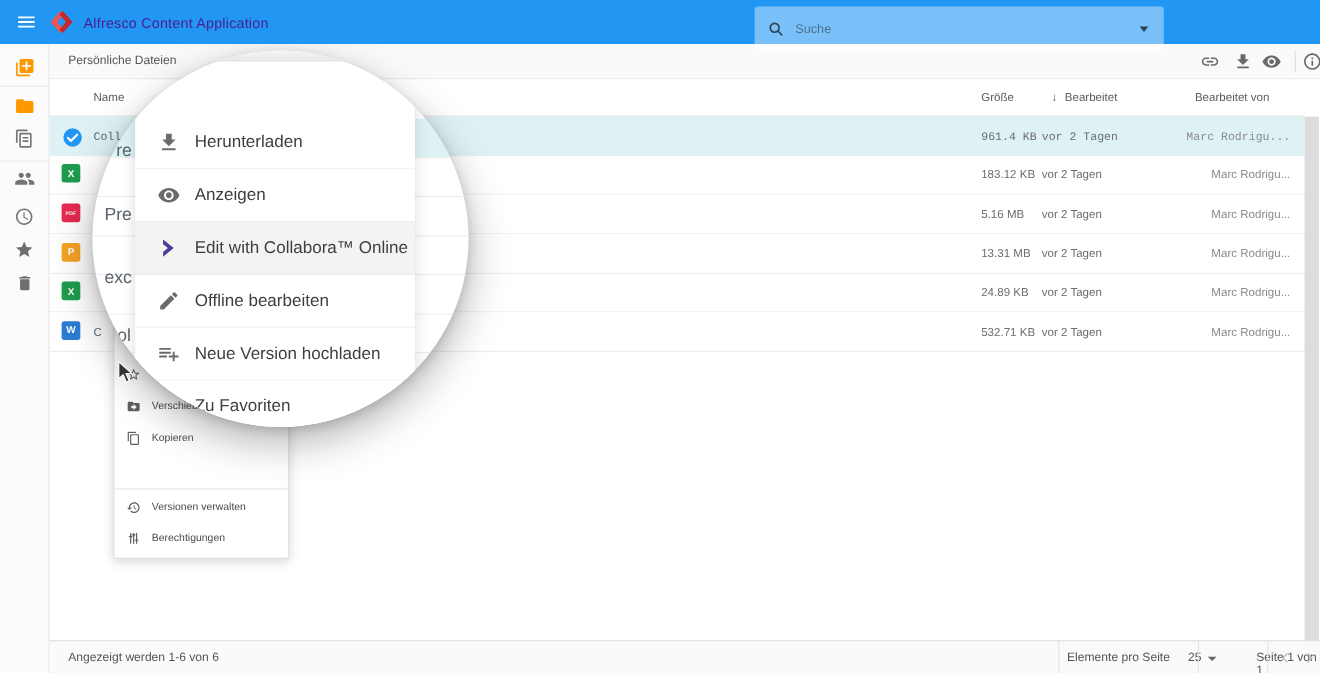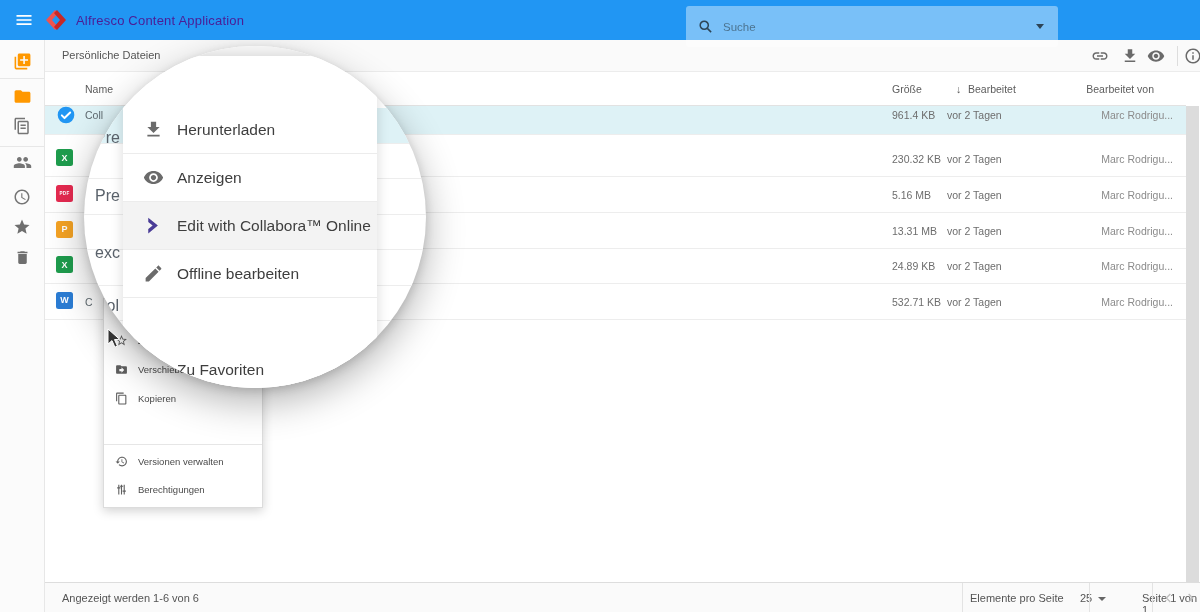--- a/index.html
+++ b/index.html
@@ -177,40 +177,40 @@
 
   <div class="thead">
     <span class="th" style="left:40px;">Name</span>
     <span class="th" style="left:847px;">Größe</span>
     <span class="th" style="left:911px;">↓</span>
     <span class="th" style="left:923px;">Bearbeitet</span>
     <span class="th" style="right:32px;">Bearbeitet von</span>
   </div>
 
   <div class="rows">
-    <div class="trow selected" style="top:96px;height:39px;">
+    <div class="trow selected" style="top:106px;height:39px;font-family:Liberation Mono, monospace;">
       <div class="cell c-icon">
         <svg width="20" height="20" viewBox="0 0 24 24">
             <circle cx="12" cy="12" r="10" fill="#2196f3"></circle>
             <path d="M7 12.5l3.2 3.2L17 9" stroke="#fff" stroke-width="2.4" fill="none" stroke-linecap="round" stroke-linejoin="round"></path>
           </svg>
       </div>
       <span class="cell c-name">Coll</span>
       <span class="cell c-size">961.4 KB</span>
       <span class="cell c-mod">vor 2 Tagen</span>
       <span class="cell c-by">Marc Rodrigu...</span>
     </div>
     <div class="trow" style="top:142px;height:35px;">
       <div class="cell c-icon">
           <div class="ficon excel">
             <span>X</span>
           </div>
         </div>
       <span class="cell c-name"></span>
-      <span class="cell c-size">230.32 KB</span>
+      <span class="cell c-size">183.12 KB</span>
       <span class="cell c-mod">vor 2 Tagen</span>
       <span class="cell c-by">Marc Rodrigu...</span>
     </div>
     <div class="trow" style="top:177px;height:36px;">
       <div class="cell c-icon">
           <div class="ficon pdf">
             <span>PDF</span>
           </div>
         </div>
       <span class="cell c-name"></span>
@@ -344,20 +344,26 @@
           <path fill="#4a3c97" d="M6 3 L17 12 L6 21 L6 16 L11 12 L6 8 Z"></path>
         </svg>
       <span class="bm-label">Edit with Collabora™ Online</span>
     </div>
     <div class="bm-item sep" style="top:204px;">
       <svg viewBox="0 0 24 24">
           <path d="M3 17.25V21h3.75L17.81 9.94l-3.75-3.75L3 17.25zM20.71 7.04c.39-.39.39-1.02 0-1.41l-2.34-2.34c-.39-.39-1.02-.39-1.41 0l-1.83 1.83 3.75 3.75 1.83-1.83z"></path>
         </svg>
       <span class="bm-label">Offline bearbeiten</span>
     </div>
+    <div class="bm-item sep" style="top:252px;">
+      <svg viewBox="0 0 24 24">
+          <path d="M14 10H2v2h12v-2zm0-4H2v2h12V6zm4 8v-4h-2v4h-4v2h4v4h2v-4h4v-2h-4zM2 16h8v-2H2v2z"></path>
+        </svg>
+      <span class="bm-label">Neue Version hochladen</span>
+    </div>
     <div class="bm-item" style="top:300px;">
       <svg viewBox="0 0 24 24">
           <path d="M22 9.24l-7.19-.62L12 2 9.19 8.63 2 9.24l5.46 4.73L5.82 21 12 17.27 18.18 21l-1.63-7.03L22 9.24z"></path>
         </svg>
       <span class="bm-label">Zu Favoriten</span>
     </div>
   </div>
 
   <div class="cursor">
     <svg width="16" height="22" viewBox="0 0 16 22">

